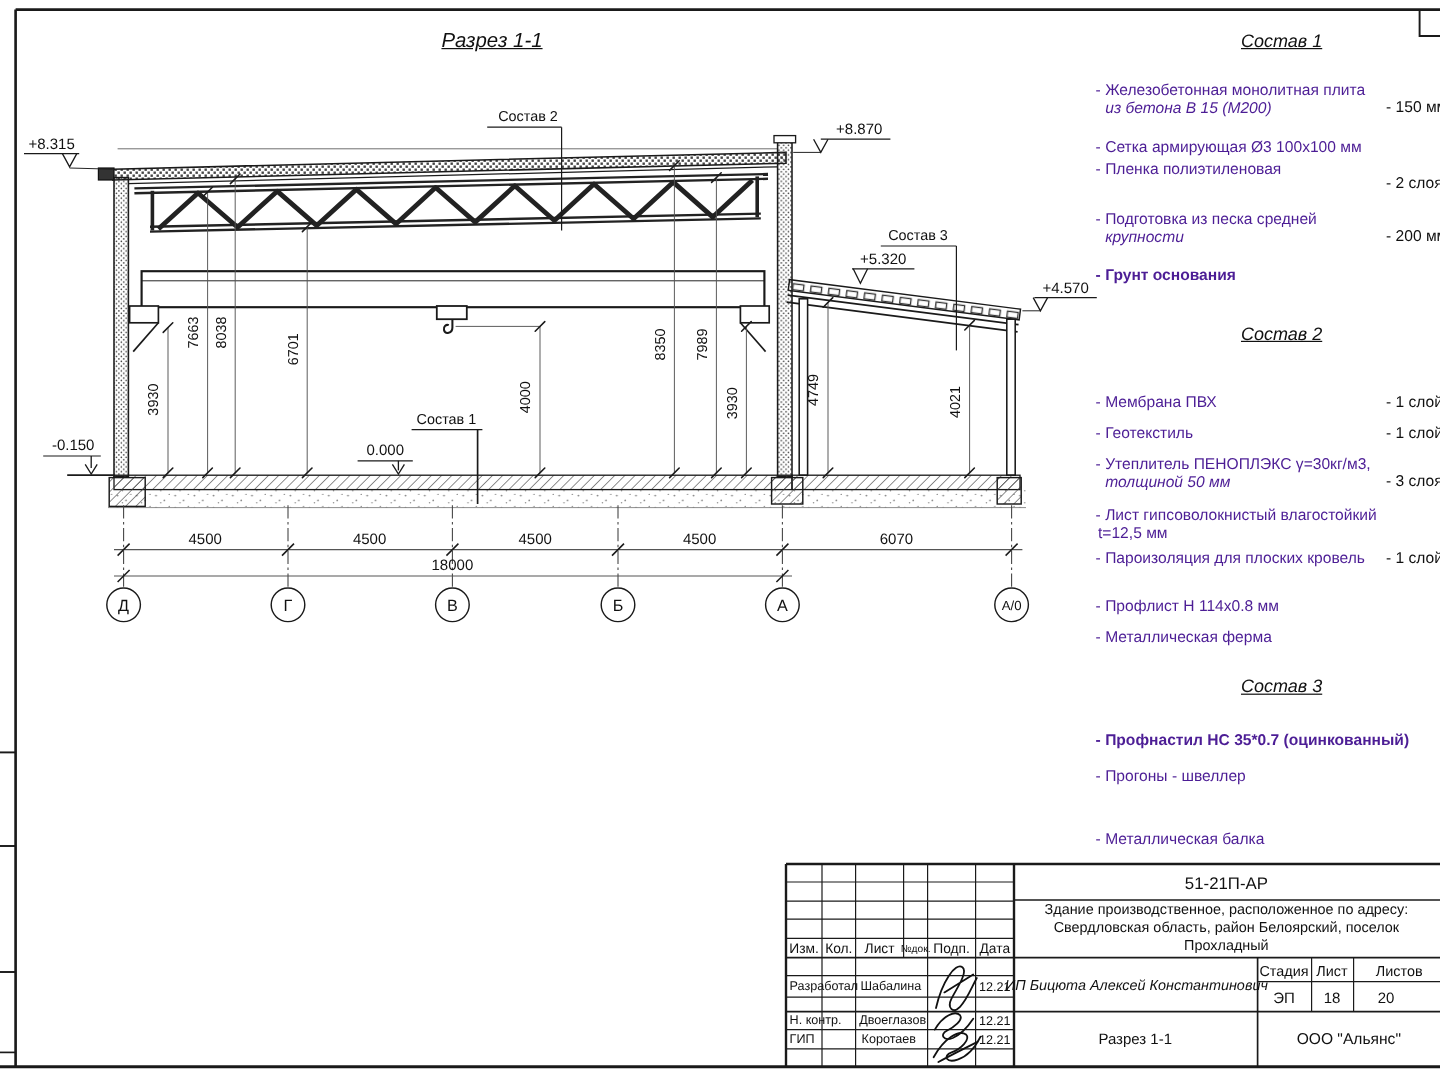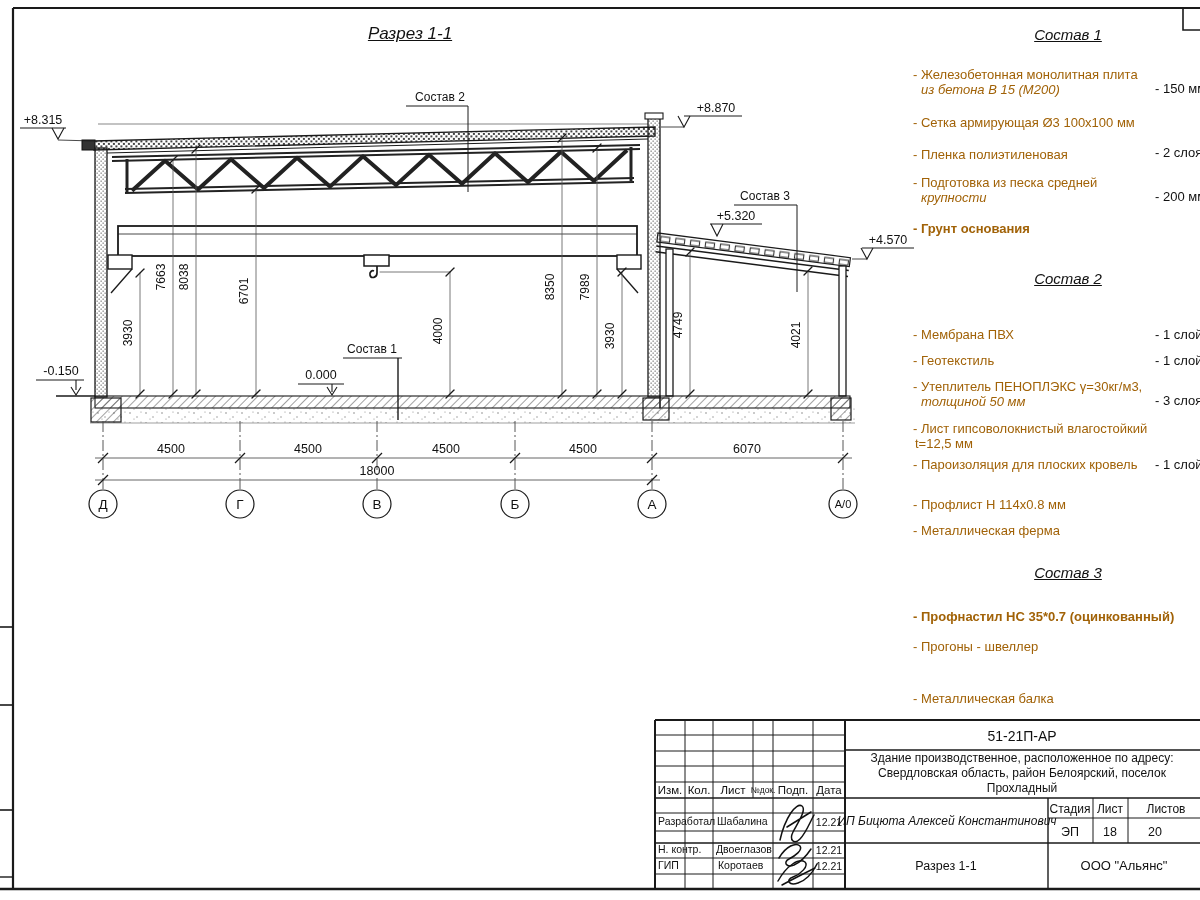--- a/index.html
+++ b/index.html
@@ -8,21 +8,21 @@
     background:#ffffff;font-family:"Liberation Sans",sans-serif;color:#111;
   }
   svg{position:absolute;left:0;top:0;font-family:"Liberation Sans",sans-serif;}
   svg text{fill:#111;}
   .spec-head{
     position:absolute;width:220px;text-align:center;
     font-size:15px;font-style:italic;text-decoration:underline;color:#111;
   }
   .spec-item{
     position:absolute;left:913px;width:260px;
-    font-size:13px;line-height:14.5px;color:#a16207;white-space:nowrap;
+    font-size:13px;line-height:14.5px;color:#4c1d95;white-space:nowrap;
   }
   .spec-item .l2{padding-left:8px;font-style:italic;}
   .spec-item .l2tight{padding-left:2px;}
   .spec-val{
     position:absolute;left:1155px;font-size:13px;line-height:14.5px;
     color:#111;white-space:nowrap;
   }
   .drawing-title{
     position:absolute;left:330px;top:24px;width:160px;text-align:center;
     font-size:17px;font-style:italic;text-decoration:underline;color:#111;
@@ -396,21 +396,21 @@
 
 <div class="spec-head" style="left:958px;top:26px;">Состав 1</div>
 <div class="spec-item" style="top:68px;">
   <div>- Железобетонная  монолитная плита</div>
   <div class="l2">из бетона В 15 (М200)</div>
 </div>
 <div class="spec-val" style="top:82px;">- 150 мм</div>
 <div class="spec-item" style="top:116px;">
   <div>- Сетка армирующая Ø3 100х100 мм</div>
 </div>
-<div class="spec-item" style="top:148px;">
+<div class="spec-item" style="top:134px;">
   <div>- Пленка полиэтиленовая</div>
 </div>
 <div class="spec-val" style="top:146px;">-  2 слоя</div>
 <div class="spec-item" style="top:176px;">
   <div>- Подготовка из песка средней</div>
   <div class="l2">крупности</div>
 </div>
 <div class="spec-val" style="top:190px;">- 200 мм</div>
 <div class="spec-item" style="top:222px;font-weight:bold;">
   <div>- Грунт основания</div>

